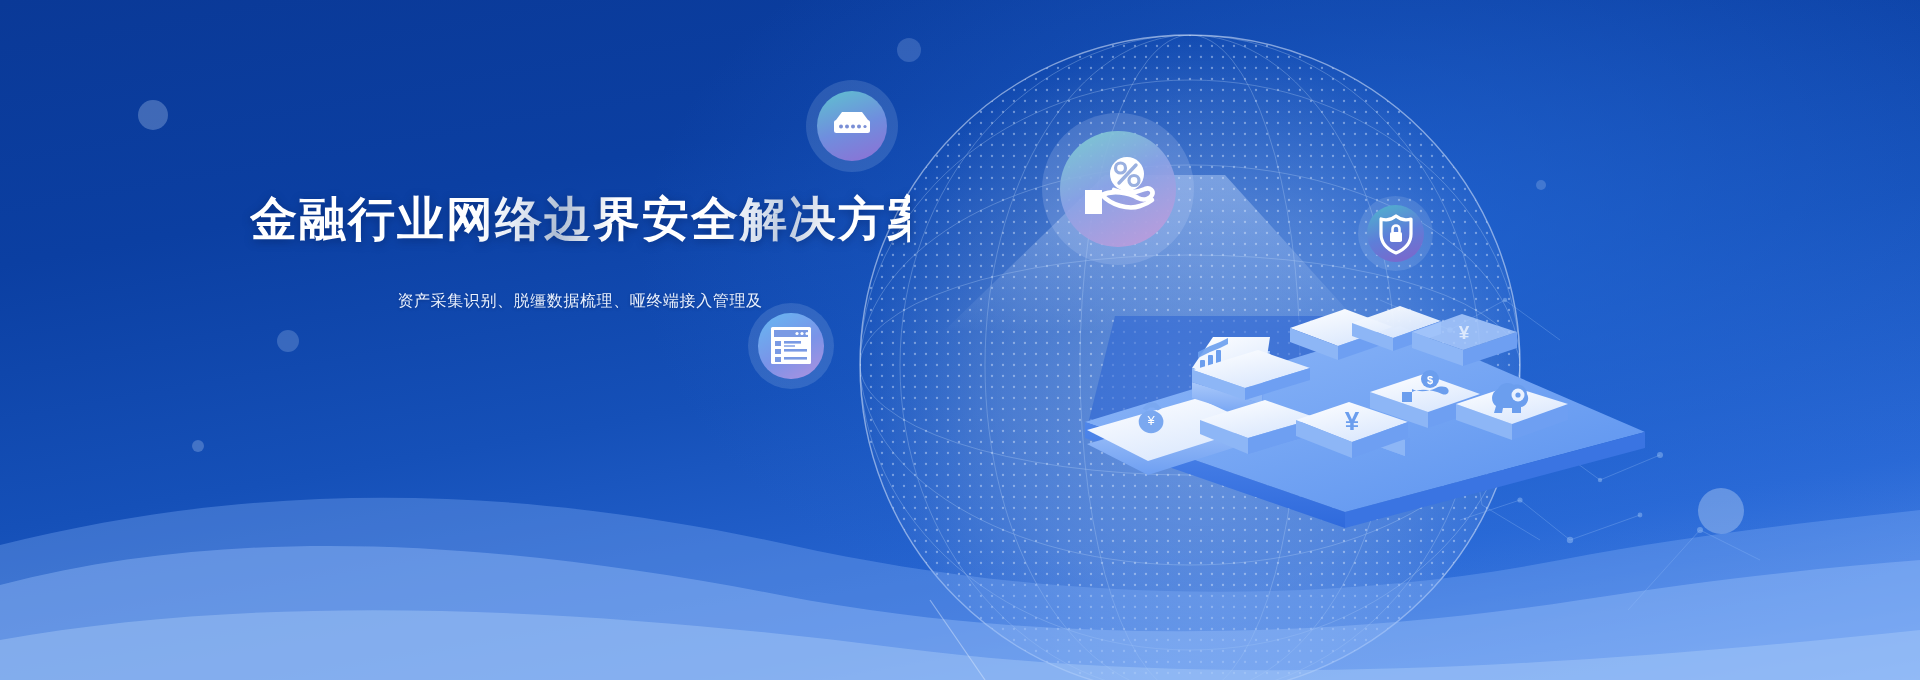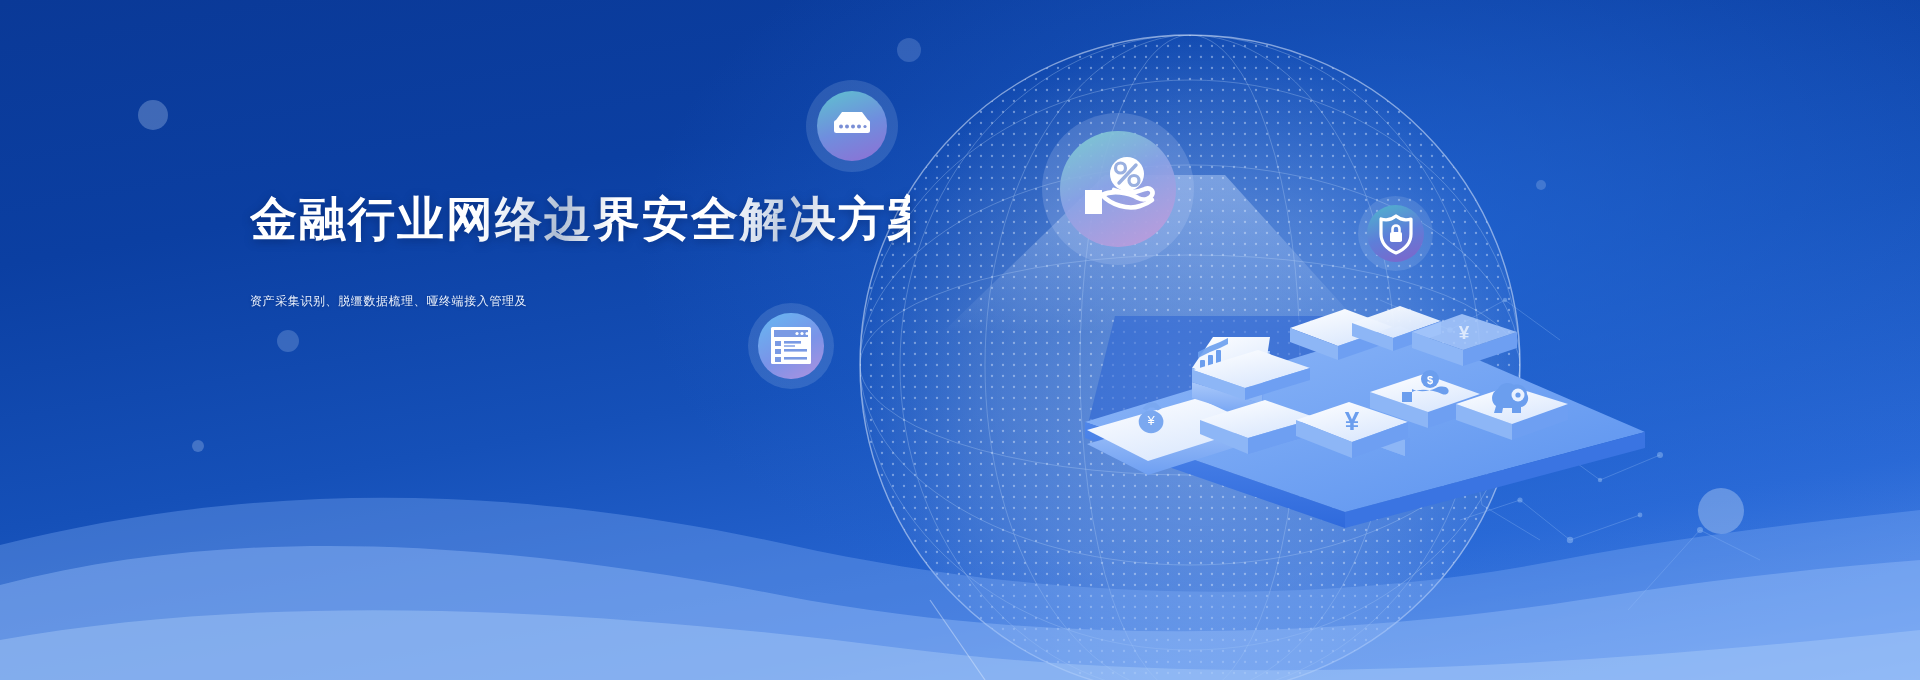--- a/index.html
+++ b/index.html
@@ -19,20 +19,21 @@
 
   .layer { position:absolute; inset:0; }
   svg.layer { display:block; }
 
   
   #text-block {
     position:absolute;
     left:250px; top:193px;
     width:660px;
     z-index:40;
+    text-align:center;
   }
   #banner-title {
     font-size:47px;
     font-weight:700;
     letter-spacing:2px;
     line-height:1.12;
     white-space:nowrap;
     background:linear-gradient(103deg,
         #ffffff 0%, #ffffff 34%,
         #e8edf6 40%, #aebdd3 47%,
@@ -40,21 +41,21 @@
         #dde5f1 76%, #b9c7dd 81%,
         #ffffff 88%, #ffffff 100%);
     -webkit-background-clip:text;
     background-clip:text;
     color:transparent;
     -webkit-text-fill-color:transparent;
     filter:drop-shadow(0 2px 5px rgba(3,25,80,0.45));
   }
   #banner-subtitle {
     margin-top:39px;
-    font-size:12px;
+    font-size:16px;
     line-height:32px;
     color:#eaf1fd;
     letter-spacing:0.6px;
     text-shadow:0 1px 3px rgba(4,28,85,0.4);
   }
   #banner-subtitle .sub-line { display:block; }
   #banner-subtitle .sub-line.l2 { padding-left:14px; }
 
   
   .deco-dot { position:absolute; border-radius:50%; z-index:5; }

